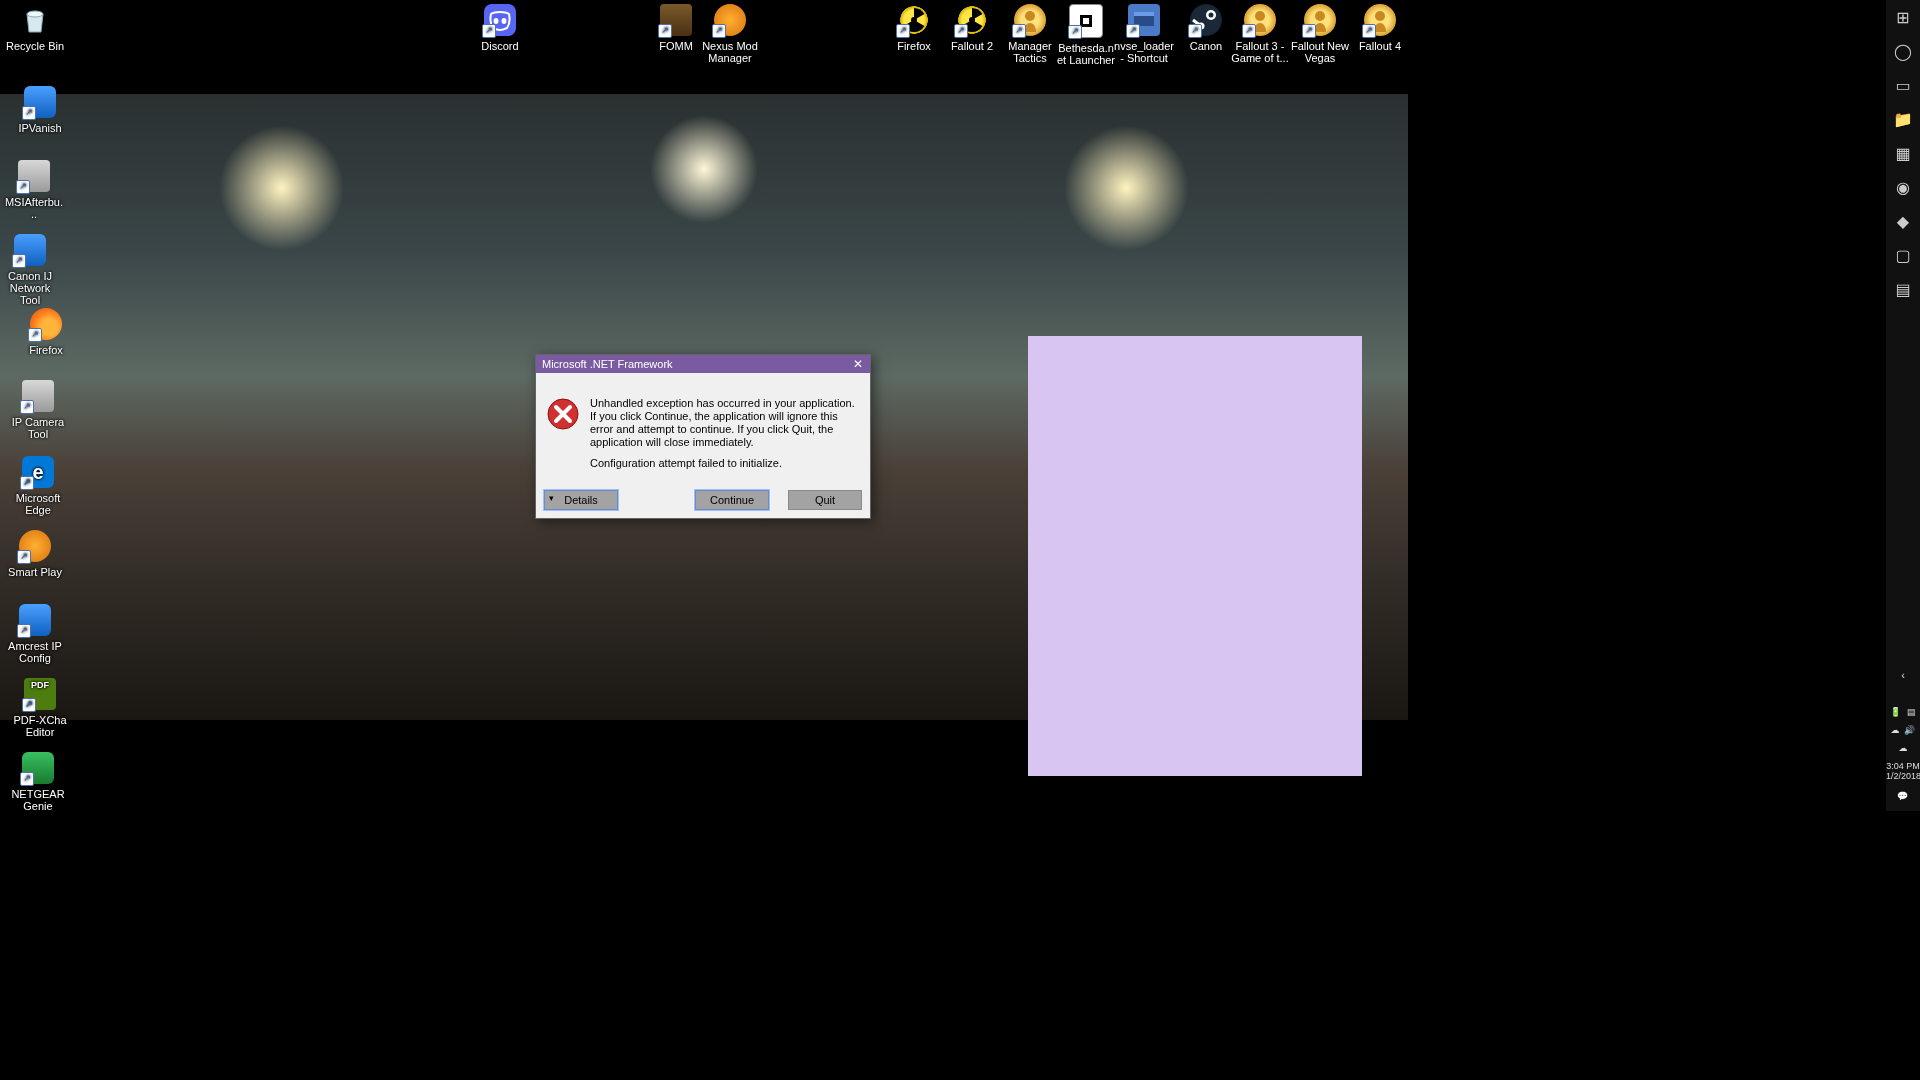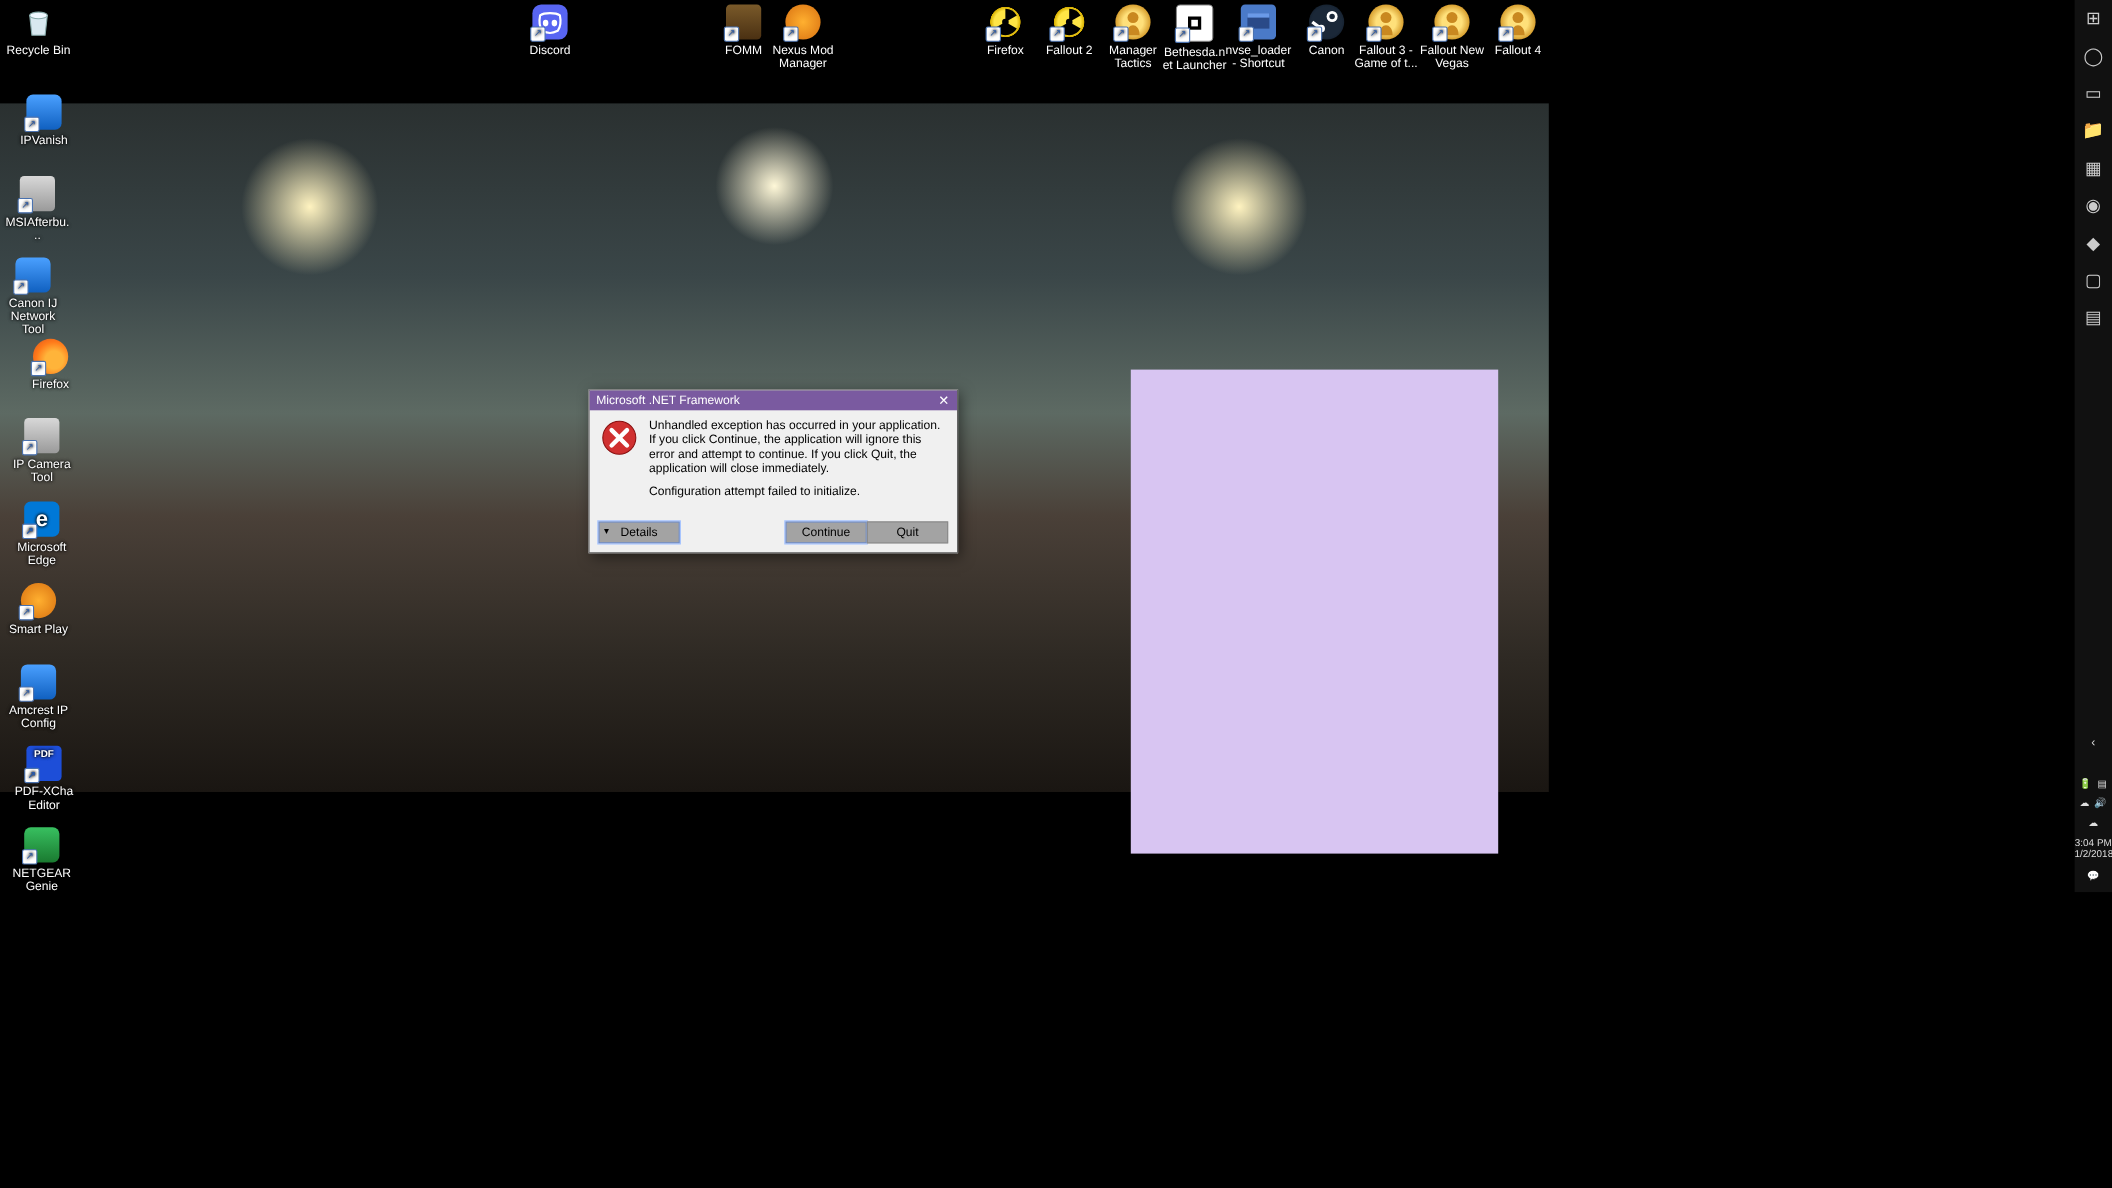--- a/index.html
+++ b/index.html
@@ -23,41 +23,41 @@
   #sidebar .sitem{width:34px;height:34px;display:flex;align-items:center;justify-content:center;color:#ccc;font-size:16px;}
   #sidebar .tray{position:absolute;bottom:6px;left:0;right:0;color:#ddd;font-size:9px;text-align:center;}
   #sidebar .tray .trow{display:flex;justify-content:space-around;padding:4px 2px;}
   #sidebar .chev{position:absolute;bottom:130px;left:0;right:0;text-align:center;color:#ddd;font-size:11px;}
   
   #sticky{position:absolute;left:1028px;top:336px;width:334px;height:440px;background:#d8c5f2;}
   
   #dlg{position:absolute;left:535px;top:354px;width:334px;background:#f0f0f0;border:1px solid #646464;box-shadow:3px 3px 12px rgba(0,0,0,.5);font-size:11px;color:#000;}
   #dlg .titlebar{height:18px;background:#7a5aa0;color:#fff;display:flex;align-items:center;padding-left:6px;font-size:11px;}
   #dlg .titlebar .x{margin-left:auto;width:24px;height:18px;display:flex;align-items:center;justify-content:center;font-size:12px;cursor:pointer;}
-  #dlg .body{padding:8px 10px 6px 10px;display:flex;}
+  #dlg .body{padding:8px 10px 6px 10px;display:flex;margin-top:16px;}
   #dlg .body .erricon{width:34px;height:34px;flex:0 0 34px;margin-right:10px;}
   #dlg .body .msg{flex:1;line-height:13px;}
   #dlg .body .msg p{margin:0 0 8px 0;}
   #dlg .btnrow{padding:6px 8px 8px 8px;display:flex;}
   #dlg button{font-family:inherit;font-size:11px;height:20px;background:#a3a3a3;border:1px solid #8a8a8a;padding:0 0;min-width:74px;}
   #dlg button.focus{border:1px solid #6a8acc;outline:1px solid #a0c0ff;}
   #dlg .details{width:74px;text-align:center;position:relative;}
   #dlg .details::before{content:"▾";position:absolute;left:4px;top:2px;font-size:9px;}
   #dlg .spacer{flex:1;}
   
   .bg-rad{background:radial-gradient(circle at 50% 50%,#ffe545 45%,#d8b000 60%,#000 62%);}
   .bg-blu{background:linear-gradient(180deg,#4aa0ff,#1060c0);}
   .bg-brn{background:linear-gradient(180deg,#7a5a2a,#4a3012);}
   .bg-grn{background:linear-gradient(180deg,#38c060,#1a7a30);}
   .bg-gry{background:linear-gradient(180deg,#d8d8d8,#9a9a9a);}
   .bg-wht{background:#fff;}
   .bg-stm{background:radial-gradient(circle at 50% 50%,#1b2838 60%,#0a1420 100%);}
   .bg-edge{background:#0078d7;}
   .bg-ff{background:radial-gradient(circle at 60% 60%,#ffb43a 30%,#ff7a1a 60%,#d94f1a 100%);}
-  .bg-pdf{background:#1d4ed8;color:#fff;font-size:9px;font-weight:bold;line-height:14px;text-align:center;}
+  .bg-pdf{background:#4d7c0f;color:#fff;font-size:9px;font-weight:bold;line-height:14px;text-align:center;}
   .bg-discord{background:#5865f2;}
 </style>
 </head>
 <body>
 
 <div id="desktop">
   <div id="wallpaper"></div>
 
   <div id="icon-layer">
       <div class="dicon" style="left: 5px; top: 4px;">
@@ -233,21 +233,21 @@
           </svg>
       </div>
       <div class="msg">
         <p>Unhandled exception has occurred in your application. If you click Continue, the application will ignore this error and attempt to continue. If you click Quit, the application will close immediately.</p>
         <p>Configuration attempt failed to initialize.</p>
       </div>
     </div>
     <div class="btnrow">
       <button class="details focus">Details</button>
       <div class="spacer"></div>
-      <button class="focus" style="margin-right:0">Continue</button>
+      <button class="focus" style="margin-right:19px">Continue</button>
       <button>Quit</button>
     </div>
   </div>
 </div>
 
 <div id="sidebar">
   <div id="sidebar-items">
       <div class="sitem">⊞</div>
       <div class="sitem">◯</div>
       <div class="sitem">▭</div>

